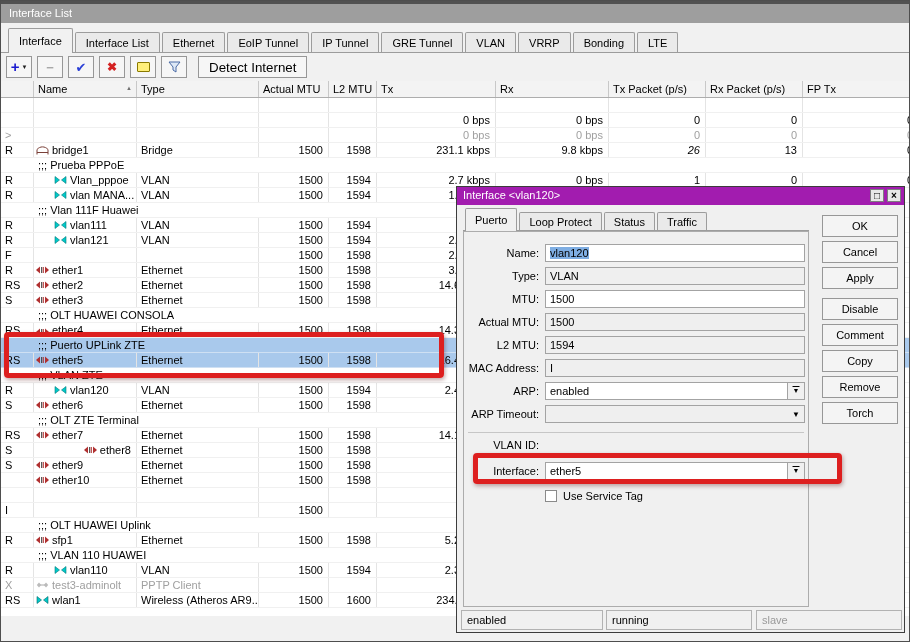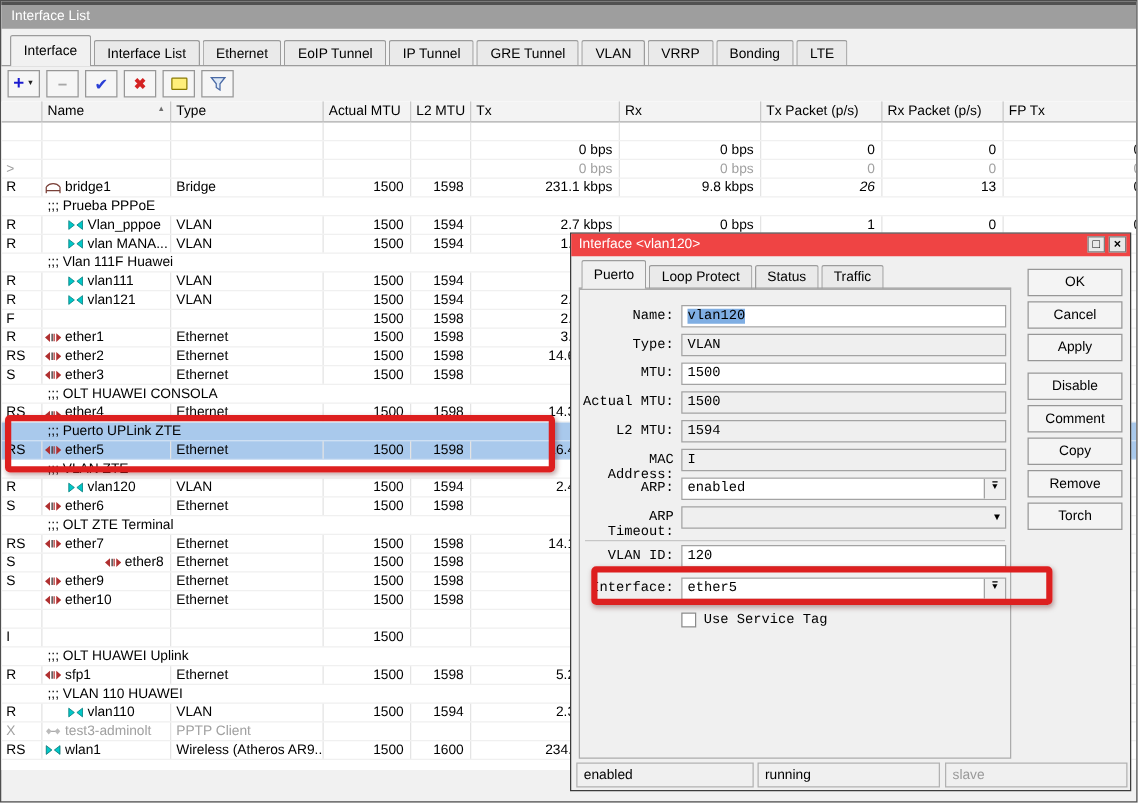--- a/index.html
+++ b/index.html
@@ -52,31 +52,31 @@
   .ind{ display:inline-block; width:16px; flex:none; }
   .rowicon{ display:inline-flex; flex:none; width:14px; height:10px; align-items:center; }
 
   
   .statusbar{ position:absolute; left:0; right:0; bottom:0; height:25px; background:#F1F1F1;
               border-top:1px solid #ABABAB; padding:6px 0 0 6px; }
 
   
   .dialog{ position:absolute; left:455px; top:185px; width:449px; height:447px;
            background:#F0F0F0; border:1px solid #3C3C3C; z-index:10; }
-  .dtitle{ height:18px; background:#ef4444; color:#FFF; padding:2px 4px 0 6px; position:relative; }
+  .dtitle{ height:18px; background:#a21caf; color:#FFF; padding:2px 4px 0 6px; position:relative; }
   .wbtns{ position:absolute; right:3px; top:2px; display:flex; gap:3px; }
   .wbtn{ width:14px; height:13px; border:1px solid #7E7E7E; background:#E9E9E9; color:#000;
          font-size:10px; line-height:11px; text-align:center; font-weight:bold; }
   .dtabs{ position:absolute; top:20px; left:6px; width:346px; height:24px;
           display:flex; align-items:flex-end; padding-left:2px; }
   .dtabs::after{ content:""; position:absolute; left:0; right:0; bottom:0; height:1px; background:#9C9C9C; z-index:2; }
   .dtab{ position:relative; z-index:1; height:19px; line-height:18px; padding:0 9px; background:#EAEAEA;
          border:1px solid #9C9C9C; border-bottom:none; border-radius:2px 2px 0 0; margin-right:2px; white-space:nowrap;}
   .dtab.active{ z-index:3; height:23px; line-height:23px; background:#F0F0F0; }
-  .dcontent{ position:absolute; top:44px; left:6px; width:346px; height:376px; border:1px solid #ACACAC;font-family:Liberation Mono, monospace; }
+  .dcontent{ position:absolute; top:44px; left:6px; width:346px; height:376px; border:1px solid #ACACAC; }
   .frow{ position:absolute; left:0; right:0; height:18px; }
   .flabel{ position:absolute; left:0; top:3px; width:75px; text-align:right; }
   .fld{ position:absolute; left:81px; top:0; width:260px; height:18px; background:#FFF;
         border:1px solid #A3A3A3; padding:2px 4px 0 4px; overflow:hidden; white-space:nowrap; }
   .fld.ro{ background:#EFEFEF; }
   .drop{ position:absolute; right:0; top:0; width:17px; height:16px; border-left:1px solid #A3A3A3;
          background:#F0F0F0; text-align:center; }
   .darr{ font-size:7px; line-height:14px; text-decoration:overline; }
   .plainarr{ position:absolute; right:4px; top:4px; font-size:8px; }
   .hlsel{ background:#7FAEE3; }
@@ -132,20 +132,23 @@
       <span class="glyph-cross">✖</span>
     </button>
     <button class="tbtn">
       <span class="note-icon"></span>
     </button>
     <button class="tbtn">
       <svg width="13" height="12" viewBox="0 0 13 12">
         <path d="M1 1 H12 L8 6 V11 L5 9 V6 Z" fill="#DDE8F6" stroke="#4A6AA5" stroke-width="1"></path>
       </svg>
     </button>
+    <button class="tbtn wide">
+      <span>Detect Internet</span>
+    </button>
   </div>
 
   <div class="table">
     <div class="thead">
         <div class="th" style="width: 33px;">
           <span></span>
         </div>
         <div class="th" style="width: 103px;">
           <span>Name</span>
           <span class="sort">▲</span>
@@ -765,21 +768,20 @@
         </div>
         <div class="frow" style="top: 173px;">
           <div class="flabel">ARP Timeout:</div>
           <div class="fld ro">
             <div class="plainarr">▼</div>
           </div>
         </div>
         <div class="sep" style="top: 200px;"></div>
         <div class="frow" style="top: 204px;">
           <div class="flabel">VLAN ID:</div>
-          <div class="fld">120</div>
         </div>
         <div class="frow" style="top: 230px;">
           <div class="flabel">Interface:</div>
           <div class="fld">ether5<div class="drop"><span class="darr">▼</span></div></div>
         </div>
         <div class="frow" style="top: 256px;">
           <div class="cbox"></div>
           <div class="cblabel">Use Service Tag</div>
         </div>
       </div>

